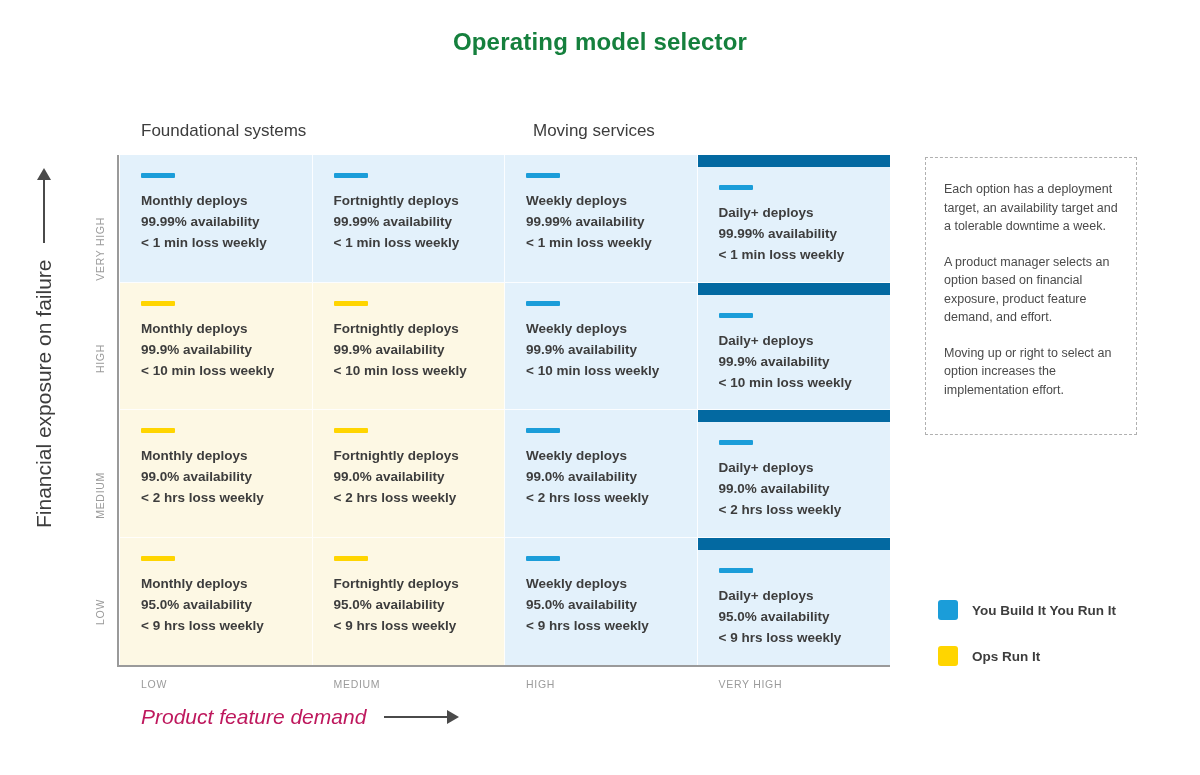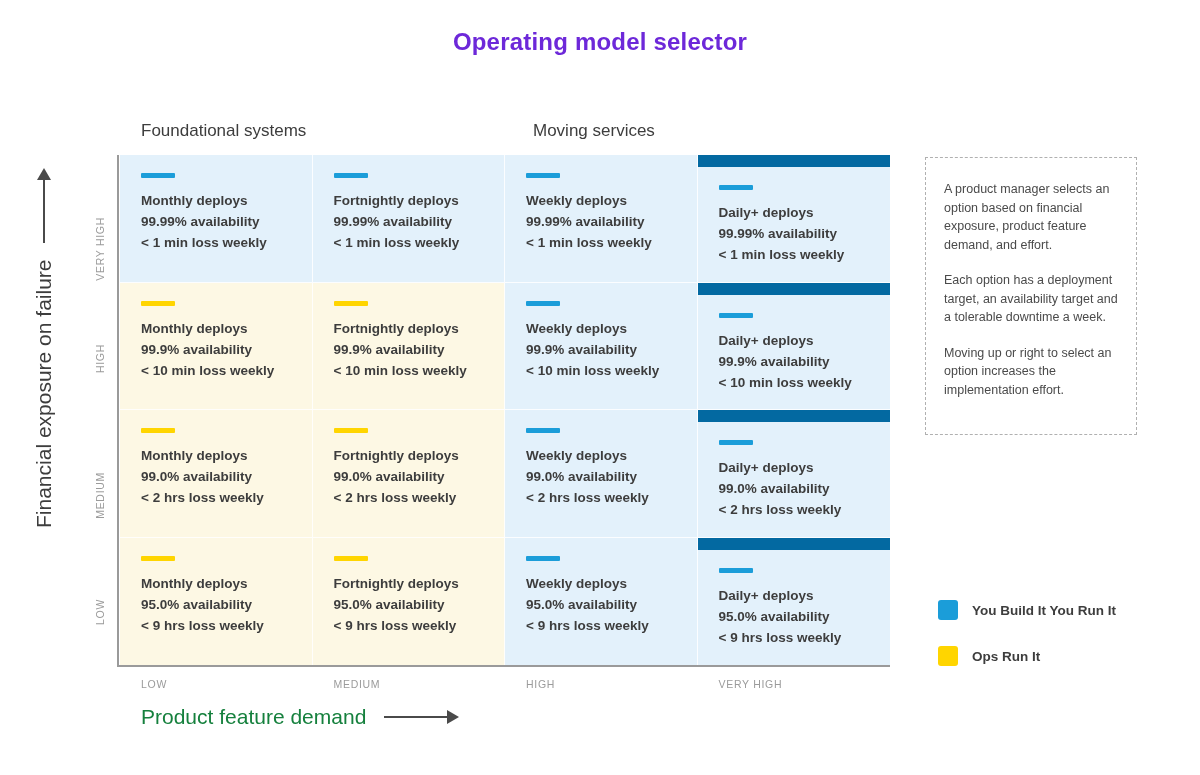--- a/index.html
+++ b/index.html
@@ -18,21 +18,21 @@
 
   
   #chart-title {
     position: absolute;
     left: 0;
     top: 28px;
     width: 1200px;
     text-align: center;
     font-size: 24px;
     font-weight: bold;
-    color: #6d28d9;
+    color: #15803d;
     letter-spacing: 0.2px;
   }
 
   
   .group-header {
     position: absolute;
     font-size: 17px;
     font-weight: normal;
     color: #3d3d3d;
     top: 121px;
@@ -168,22 +168,23 @@
   #x-axis-title-wrap {
     position: absolute;
     left: 141px;
     top: 705px;
     display: flex;
     align-items: center;
     gap: 18px;
   }
   #x-axis-title {
     font-size: 21px;
-    color: #15803d;
-    white-space: nowrap;
+    color: #be185d;
+    white-space: nowrap;
+    font-style: italic;
   }
 
   
   #note-box {
     position: absolute;
     left: 925px;
     top: 157px;
     width: 212px;
     height: 278px;
     box-sizing: border-box;
@@ -365,22 +366,22 @@
 
 <div id="x-axis-title-wrap">
   <div id="x-axis-title">Product feature demand</div>
   <div class="arrow-line">
     <div class="shaft"></div>
       <div class="head"></div>
   </div>
 </div>
 
 <div id="note-box">
+    <p class="note-para">Each option has a deployment target, an availability target and a tolerable downtime a week.</p>
     <p class="note-para">A product manager selects an option based on financial exposure, product feature demand, and effort.</p>
-    <p class="note-para">Each option has a deployment target, an availability target and a tolerable downtime a week.</p>
     <p class="note-para">Moving up or right to select an option increases the implementation effort.</p>
   </div>
 
 <div id="legend">
     <div class="legend-item">
       <div class="legend-swatch" style="background: rgb(27, 157, 217);"></div>
       <div class="legend-label">You Build It You Run It</div>
     </div>
     <div class="legend-item">
       <div class="legend-swatch" style="background: rgb(255, 213, 0);"></div>

